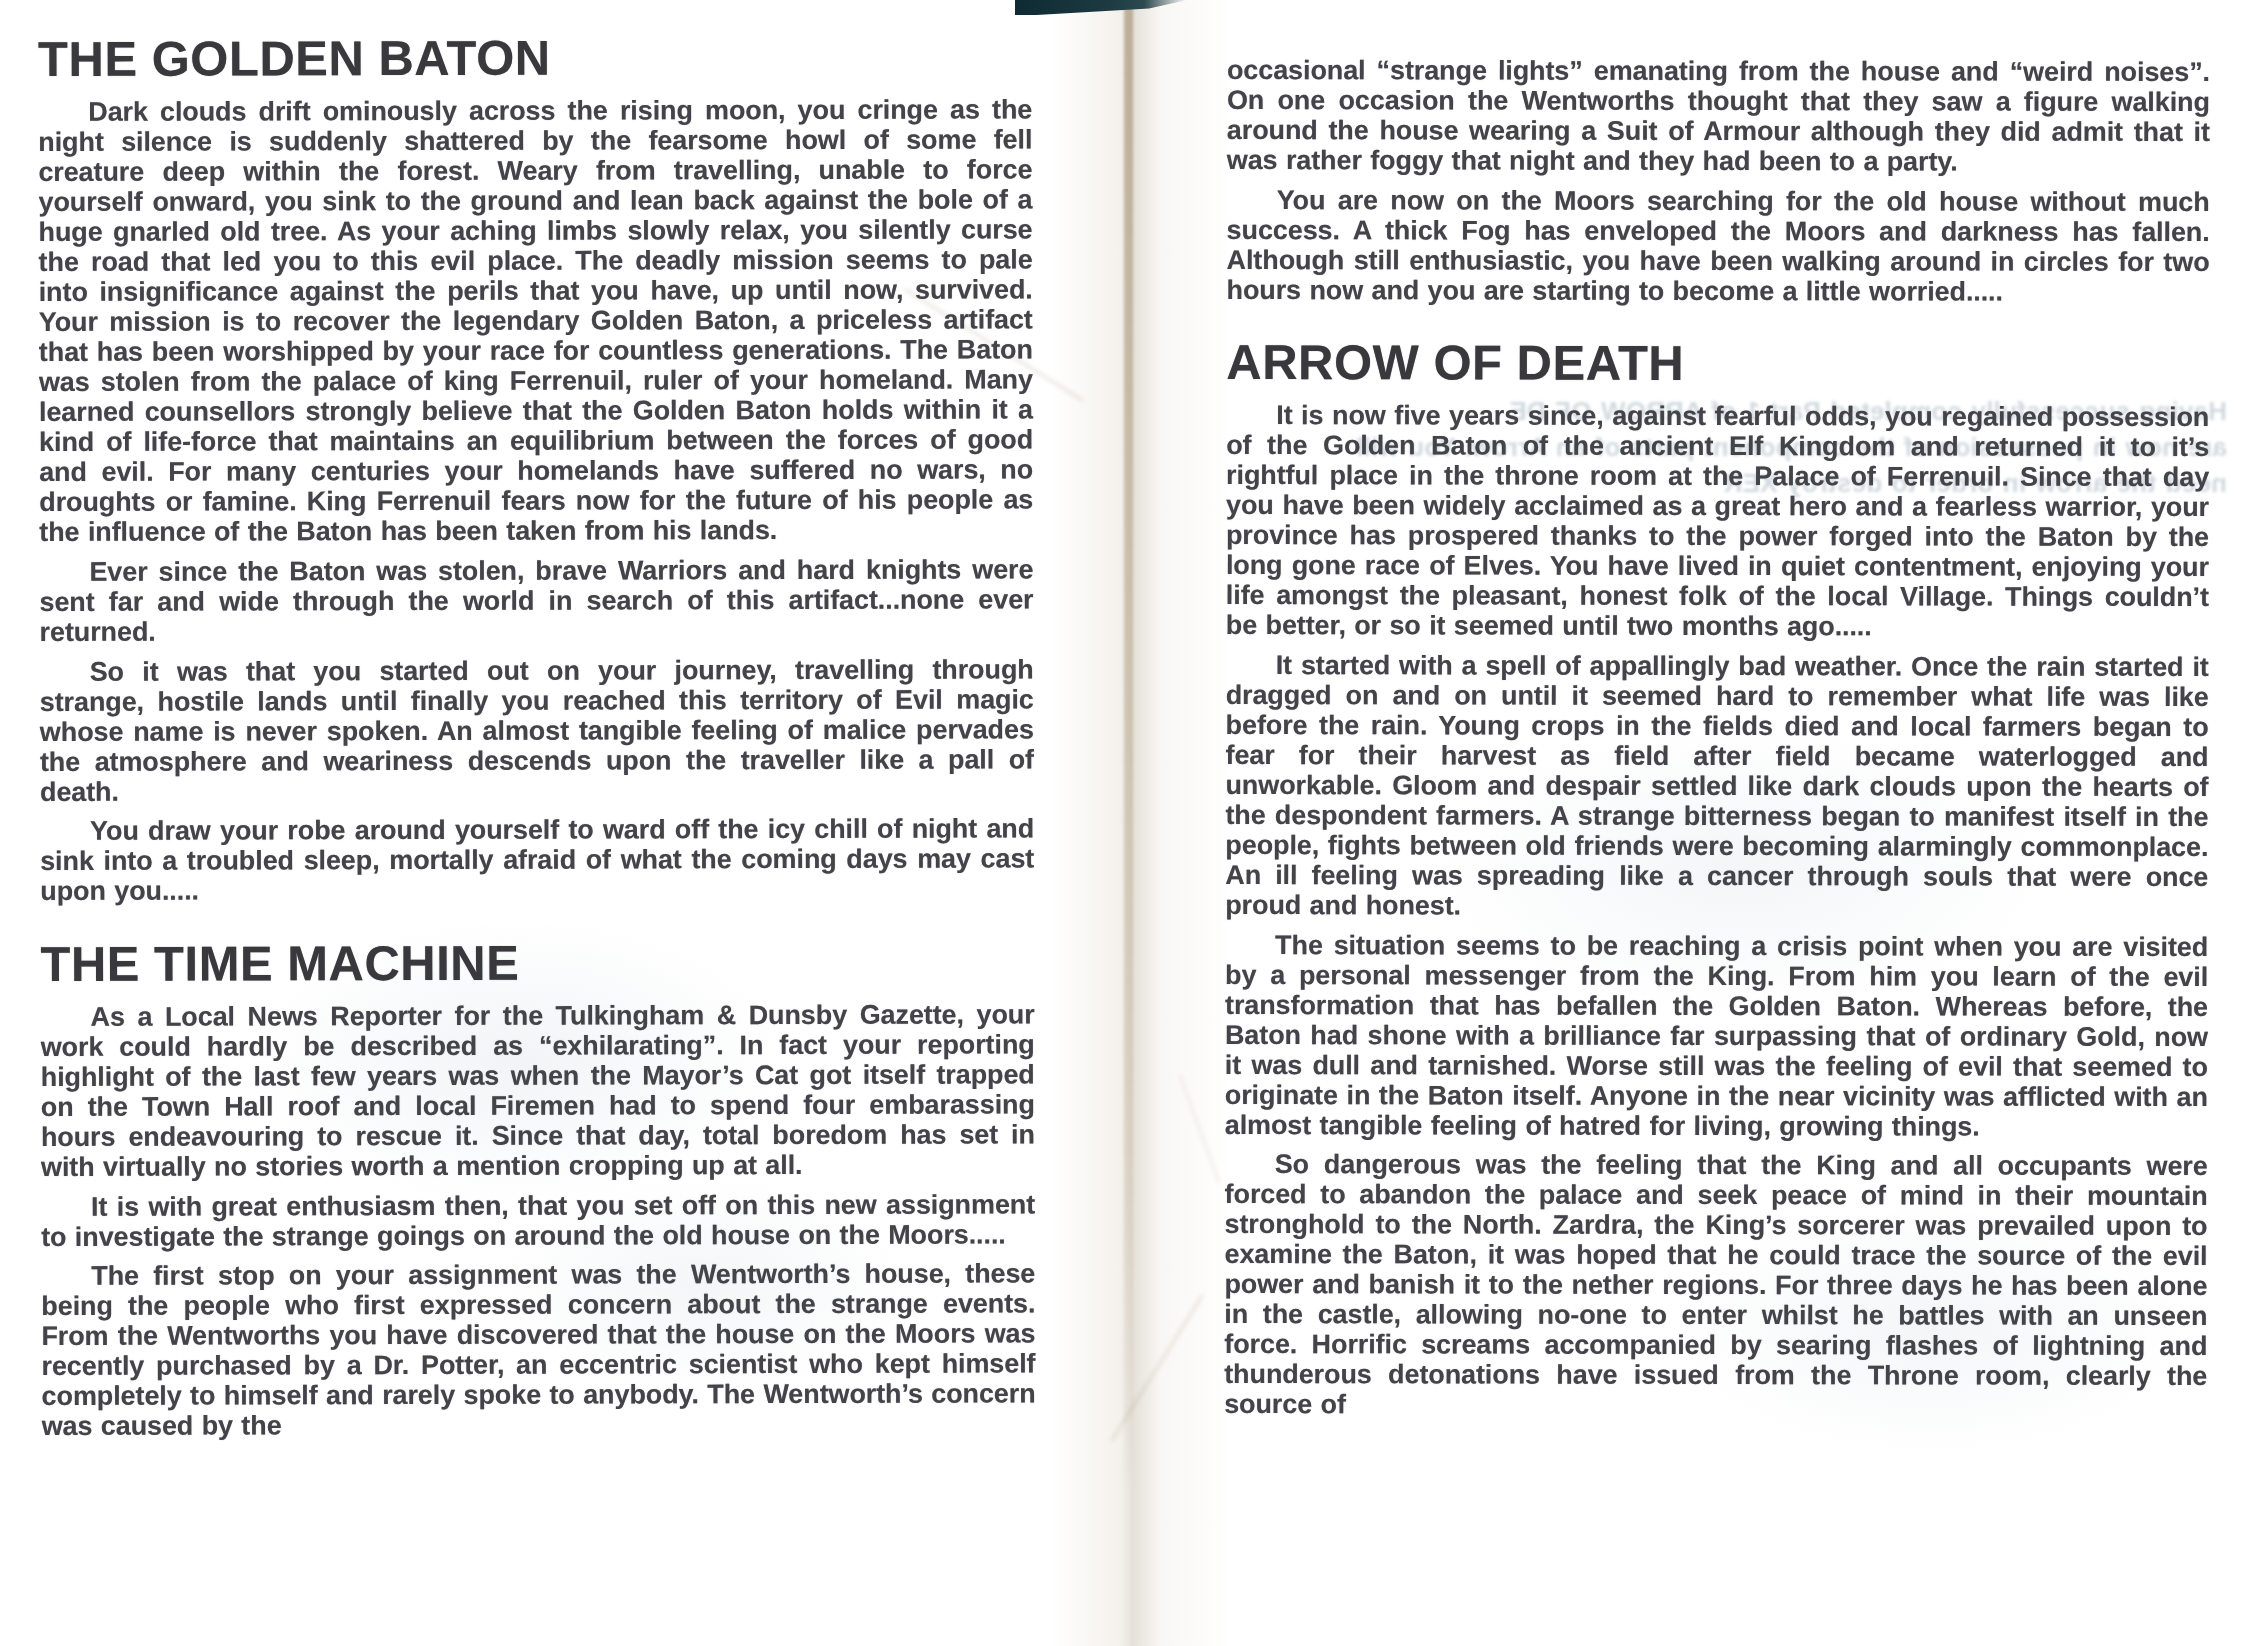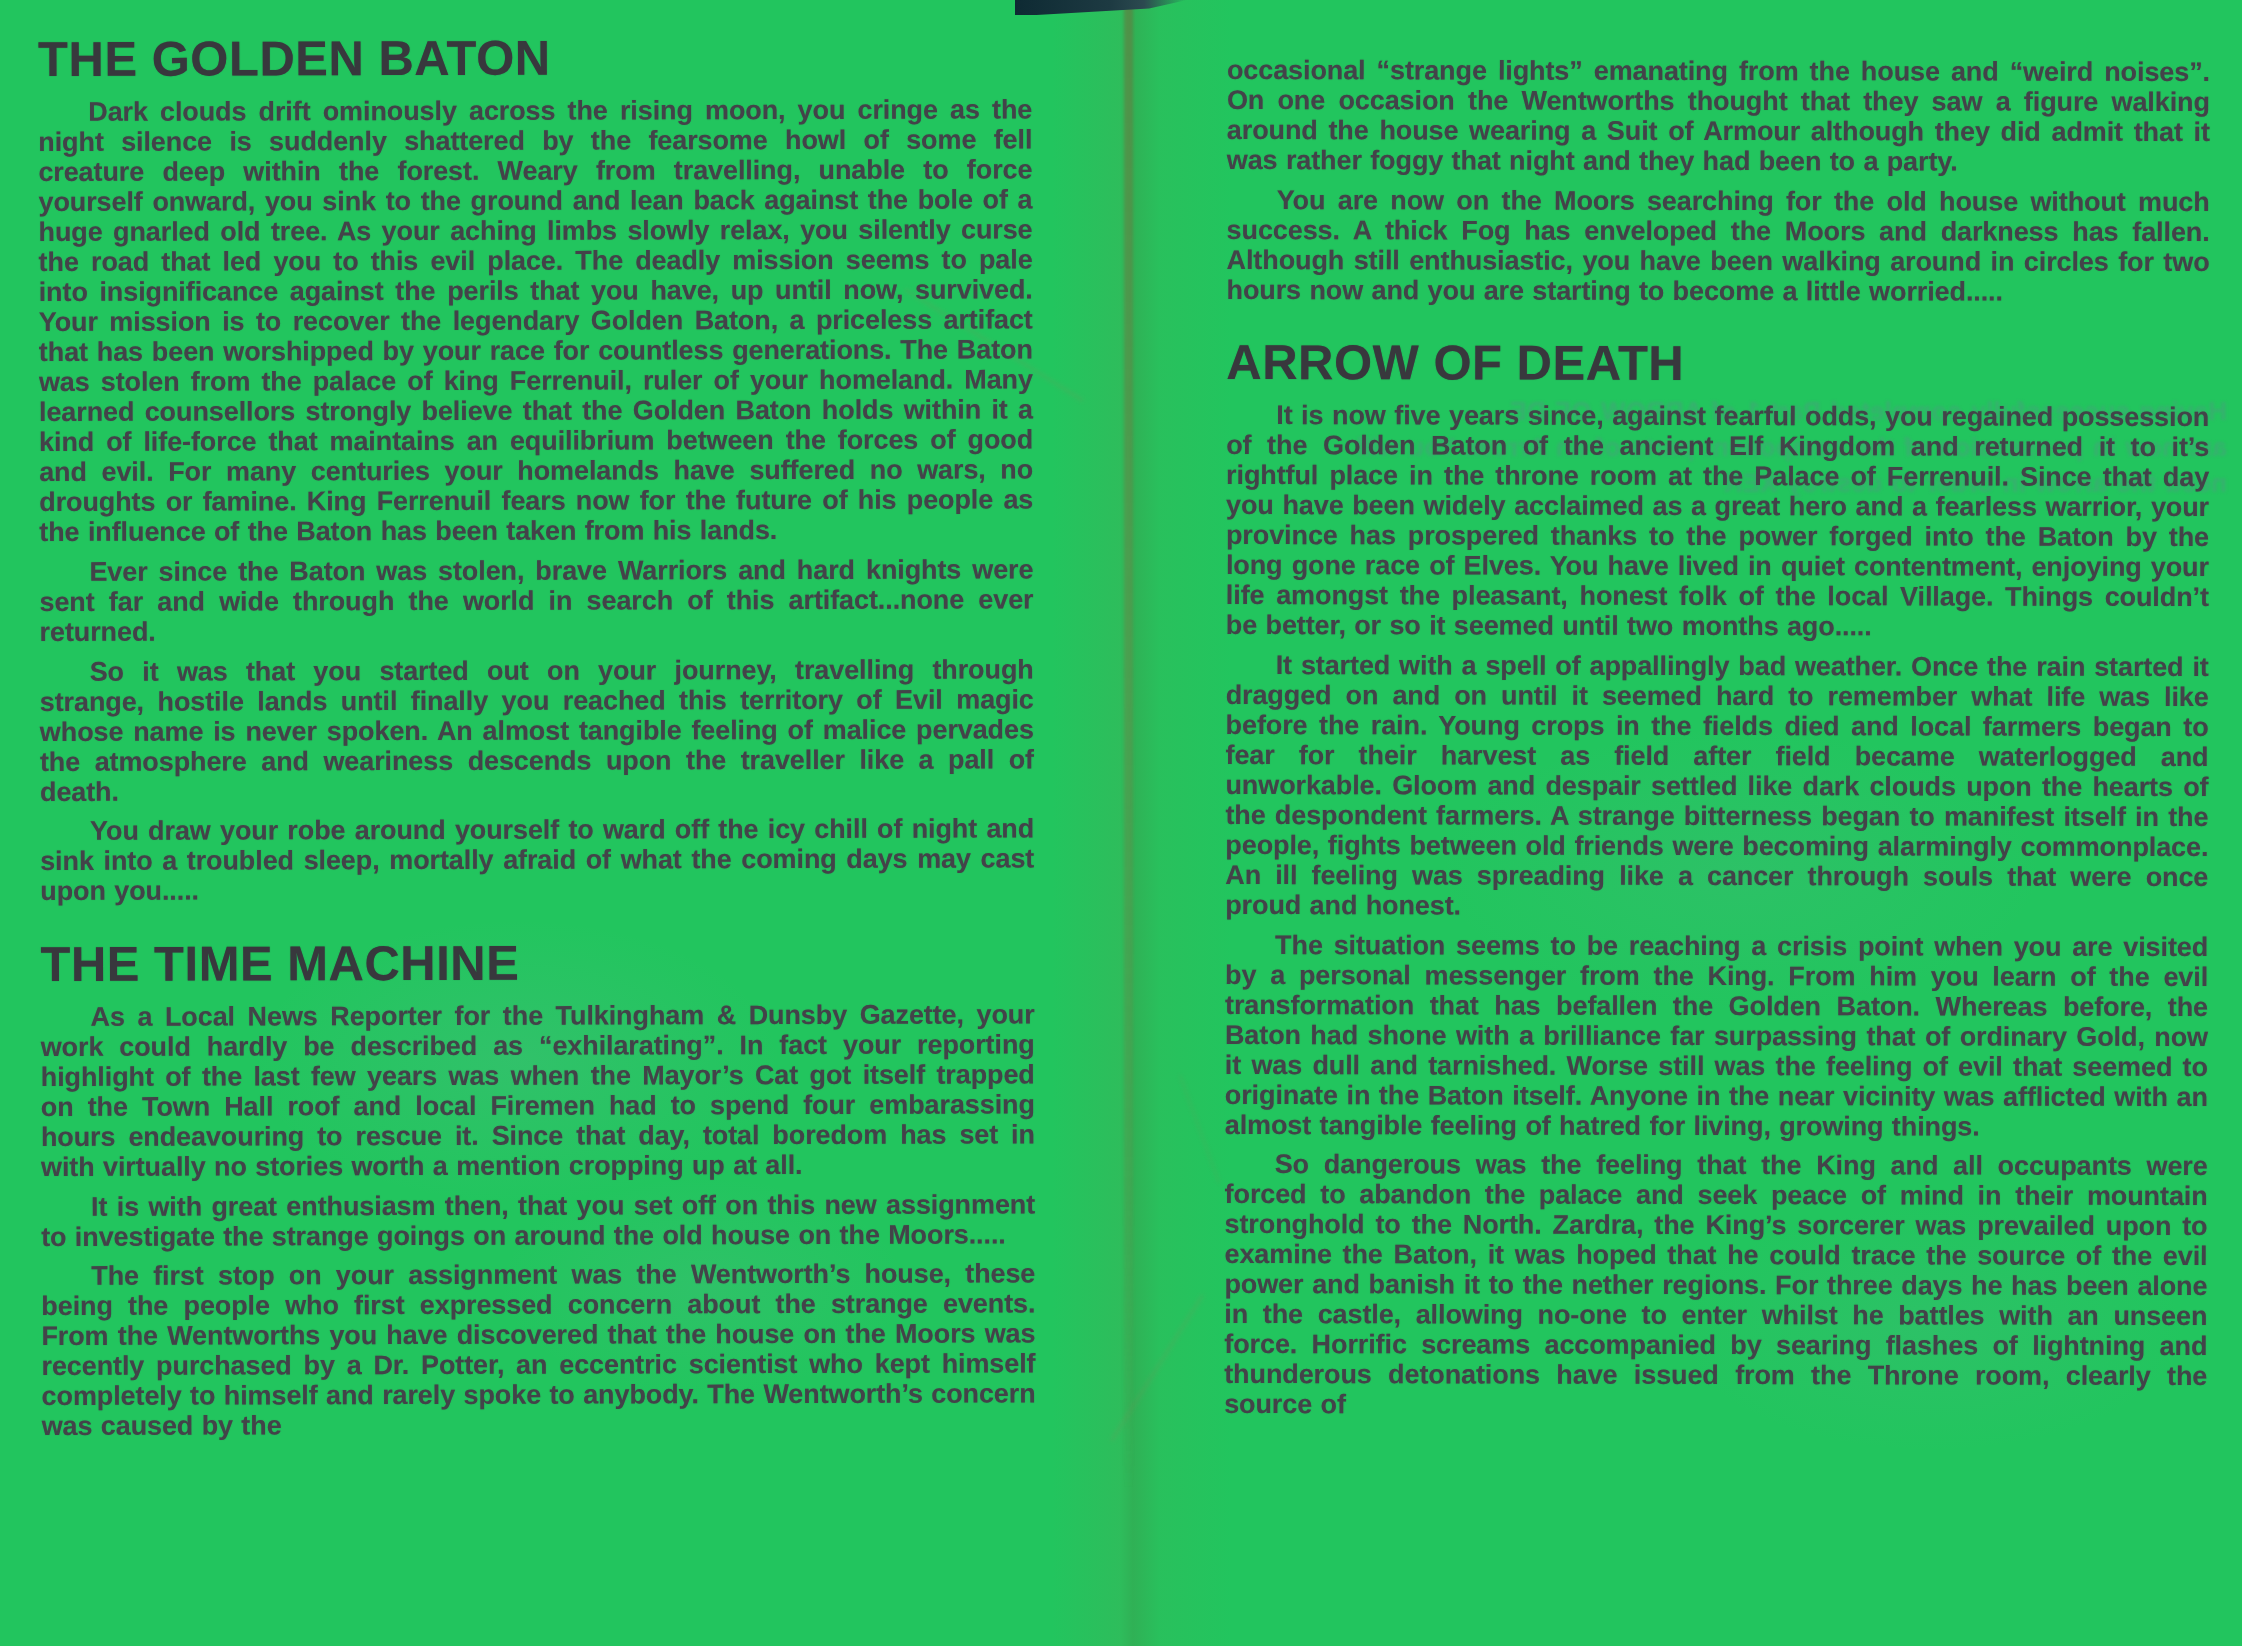--- a/index.html
+++ b/index.html
@@ -14,21 +14,21 @@
       radial-gradient(ellipse 497px 287px at 459px 1128px, rgba(168,182,196,0.12), transparent 70%),
       radial-gradient(ellipse 860px 478px at 335px 249px, rgba(255,255,255,0.22), transparent 65%),
       radial-gradient(ellipse 860px 574px at 1673px 239px, rgba(255,255,255,0.18), transparent 65%),
       linear-gradient(180deg, rgba(120,100,70,0.10) 0, rgba(120,100,70,0) 13.4px),
       linear-gradient(0deg, rgba(120,100,70,0.16) 0, rgba(120,100,70,0) 17px),
       linear-gradient(90deg,
         #eadfc8 0px, #e9e6df 32.5px, #e7e5e0 306px, #e6e4de 841px,
         #eae2cb 1032px, #ecd9ae 1109px, #dcc levels 0, #d9c293 1130px,
         #e9d9b8 1159px, #f0e8d4 1233px, #edebe4 1396px,
         #ecebe5 2065px, #efe4cf 2206px, #e8d7b8 2243px);
-    background-color:#22c55e;
+    background-color:#ffffff;
   }
   .col{position:absolute;color:#434349;}
   .col p{
     margin:0 0 9.6px 0;
     font-size:27px;
     line-height:30px;
     font-weight:700;
     letter-spacing:-0.1px;
     word-spacing:1px;
     text-align:justify;

